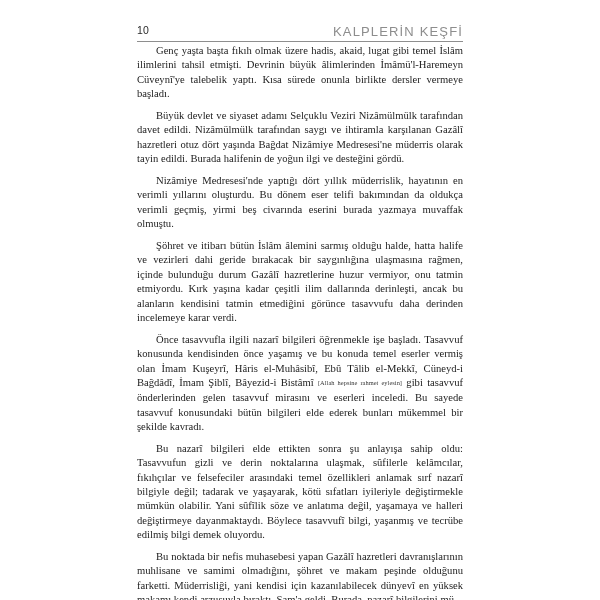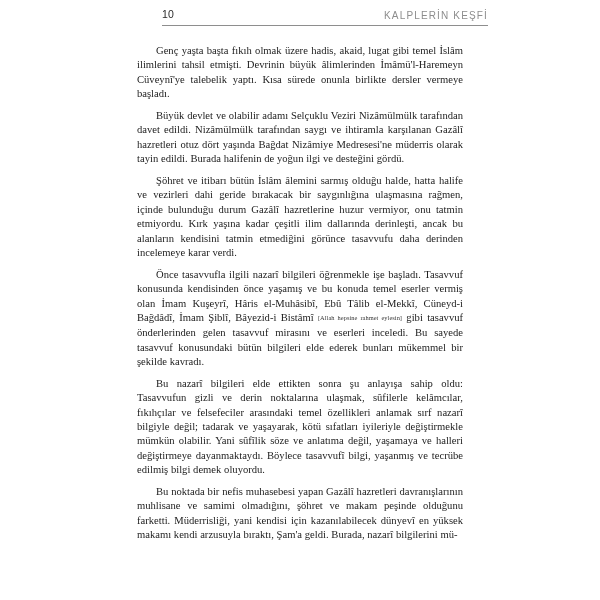--- a/index.html
+++ b/index.html
@@ -21,39 +21,38 @@
     position: relative;
     width: 600px;
     height: 600px;
     background: #ffffff;
   }
 
   
   .running-head {
     position: absolute;
     left: 137px;
-    top: 8px;
+    top: 24px;
     width: 326px;
     height: 18px;
-    margin-left: 25px;
   }
   .folio {
     position: absolute;
     left: 0;
     top: 0;
     font-size: 10.5px;
     letter-spacing: 0.2px;
     color: #2a2a2a;
     line-height: 13px;
   }
   .head-title {
     position: absolute;
     right: 0;
     top: 1px;
-    font-size: 10px;
+    font-size: 13px;
     letter-spacing: 1.15px;
     color: #8d8d8d;
     line-height: 13px;
     white-space: nowrap;
   }
   .head-rule {
     position: absolute;
     left: 0;
     right: 0;
     top: 17px;
@@ -99,22 +98,23 @@
   <div class="running-head">
     <div class="folio">10</div>
     <div class="head-title">KALPLERİN KEŞFİ</div>
     <div class="head-rule"></div>
   </div>
 
   <div class="textblock">
 
     <p class="para">Genç yaşta başta fıkıh olmak üzere hadis, akaid, lugat gibi temel İslâm ilimlerini tahsil etmişti. Devrinin büyük âlimlerinden İmâmü'l-Haremeyn Cüveynî'ye talebelik yaptı. Kısa sürede onunla birlikte dersler vermeye başladı.</p>
 
-    <p class="para">Büyük devlet ve olabilir adamı Selçuklu Veziri Nizâmülmülk tarafından davet edildi. Nizâmülmülk tarafından saygı ve ihtiramla karşılanan Gazâlî hazretleri otuz dört yaşında Bağdat Nizâmiye Medresesi'ne müderris olarak tayin edildi. Burada halifenin de yoğun ilgi ve desteğini gördü.</p>
+    <p class="para">Büyük devlet ve siyaset adamı Selçuklu Veziri Nizâmülmülk tarafından davet edildi. Nizâmülmülk tarafından saygı ve ihtiramla karşılanan Gazâlî hazretleri otuz dört yaşında Bağdat Nizâmiye Medresesi'ne müderris olarak tayin edildi. Burada halifenin de yoğun ilgi ve desteğini gördü.</p>
 
+    <p class="para">Nizâmiye Medresesi'nde yaptığı dört yıllık müderrislik, hayatının en verimli yıllarını oluşturdu. Bu dönem eser telifi bakımından da oldukça verimli geçmiş, yirmi beş civarında eserini burada yazmaya muvaffak olmuştu.</p>
 
     <p class="para">Şöhret ve itibarı bütün İslâm âlemini sarmış olduğu halde, hatta halife ve vezirleri dahi geride bırakacak bir saygınlığına ulaşmasına rağmen, içinde bulunduğu durum Gazâlî hazretlerine huzur vermiyor, onu tatmin etmiyordu. Kırk yaşına kadar çeşitli ilim dallarında derinleşti, ancak bu alanların kendisini tatmin etmediğini görünce tasavvufu daha derinden incelemeye karar verdi.</p>
 
     <p class="para"><span>Önce tasavvufla ilgili nazarî bilgileri öğrenmekle işe başladı. Tasavvuf konusunda kendisinden önce yaşamış ve bu konuda temel eserler vermiş olan İmam Kuşeyrî, Hâris el-Muhâsibî, Ebû Tâlib el-Mekkî, Cüneyd-i Bağdâdî, İmam Şiblî, Bâyezid-i Bistâmî</span> <span class="annot">[Allah hepsine rahmet eylesin]</span> <span>gibi tasavvuf önderlerinden gelen tasavvuf mirasını ve eserleri inceledi. Bu sayede tasavvuf konusundaki bütün bilgileri elde ederek bunları mükemmel bir şekilde kavradı.</span></p>
 
     <p class="para">Bu nazarî bilgileri elde ettikten sonra şu anlayışa sahip oldu: Tasavvufun gizli ve derin noktalarına ulaşmak, sûfilerle kelâmcılar, fıkıhçılar ve felsefeciler arasındaki temel özellikleri anlamak sırf nazarî bilgiyle değil; tadarak ve yaşayarak, kötü sıfatları iyileriyle değiştirmekle mümkün olabilir. Yani sûfîlik söze ve anlatıma değil, yaşamaya ve halleri değiştirmeye dayanmaktaydı. Böylece tasavvufî bilgi, yaşanmış ve tecrübe edilmiş bilgi demek oluyordu.</p>
 
     <p class="para">Bu noktada bir nefis muhasebesi yapan Gazâlî hazretleri davranışlarının muhlisane ve samimi olmadığını, şöhret ve makam peşinde olduğunu farketti. Müderrisliği, yani kendisi için kazanılabilecek dünyevî en yüksek makamı kendi arzusuyla bıraktı, Şam'a geldi. Burada, nazarî bilgilerini mü-</p>
 
   </div>

